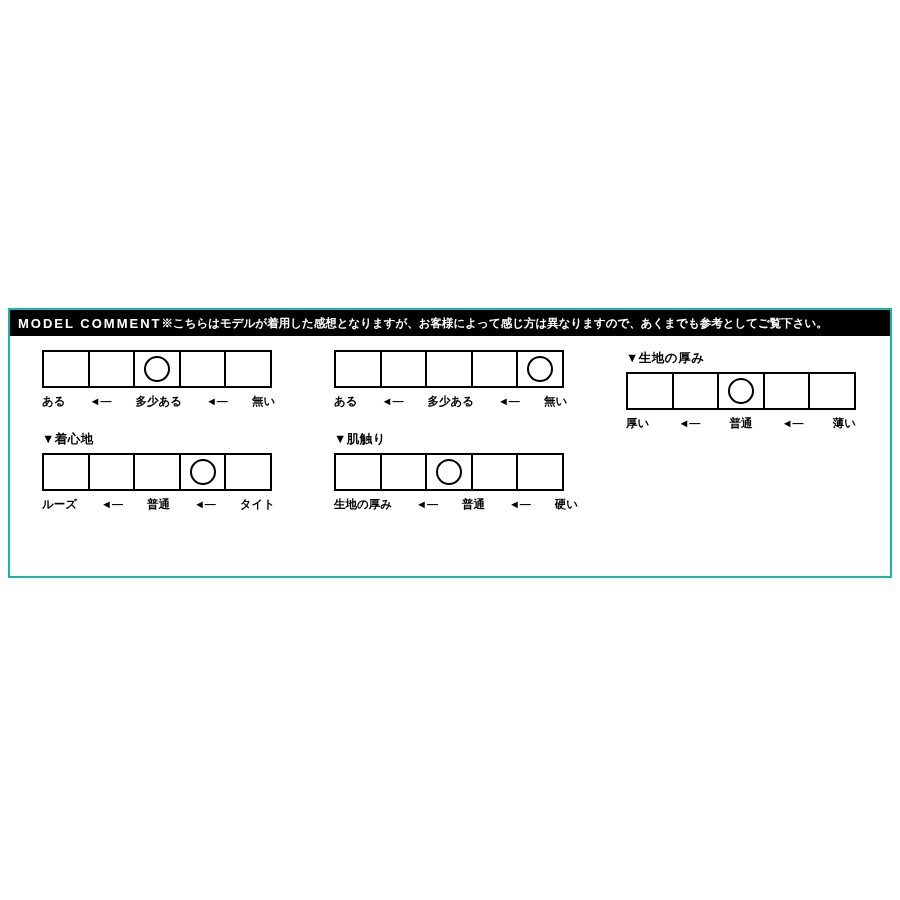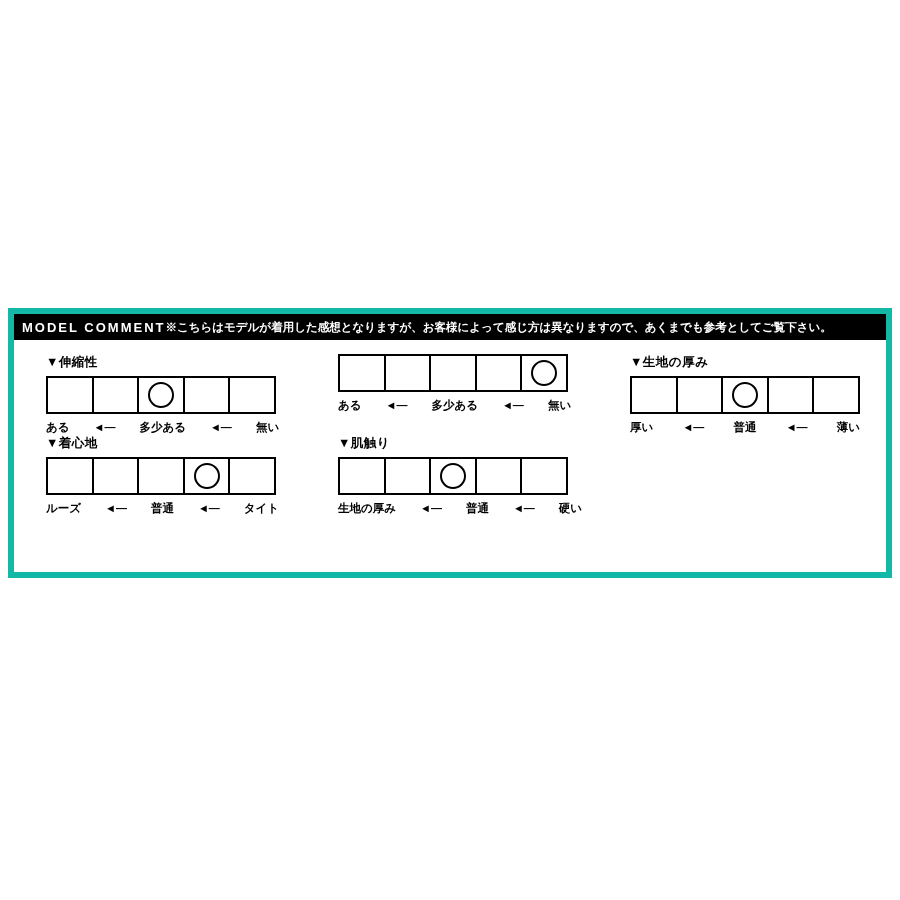--- a/index.html
+++ b/index.html
@@ -15,21 +15,21 @@
     position: relative;
     overflow: hidden;
   }
 
   .panel {
     position: absolute;
     left: 8px;
     top: 308px;
     width: 884px;
     height: 270px;
-    border: 6px solid #14b8a6;
+    border: 2px solid #14b8a6;
     background: #fff;
     box-sizing: border-box;
   }
 
   .header-bar {
     position: absolute;
     left: 0;
     top: 0;
     width: 100%;
     height: 26px;
@@ -135,21 +135,20 @@
   <div class="header-bar">
     <div class="header-title">MODEL COMMENT</div>
     <div class="header-note">※こちらはモデルが着用した感想となりますが、お客様によって感じ方は異なりますので、あくまでも参考としてご覧下さい。</div>
   </div>
 
   <div class="grid">
 
     <div class="row">
 
       <div class="item col1">
-        <div class="item-title">▼伸縮性</div>
         <div class="boxes">
           <div class="cell"></div>
           <div class="cell"></div>
           <div class="cell">
               <span class="marker"></span>
             </div>
           <div class="cell"></div>
           <div class="cell"></div>
         </div>
         <div class="scale">

